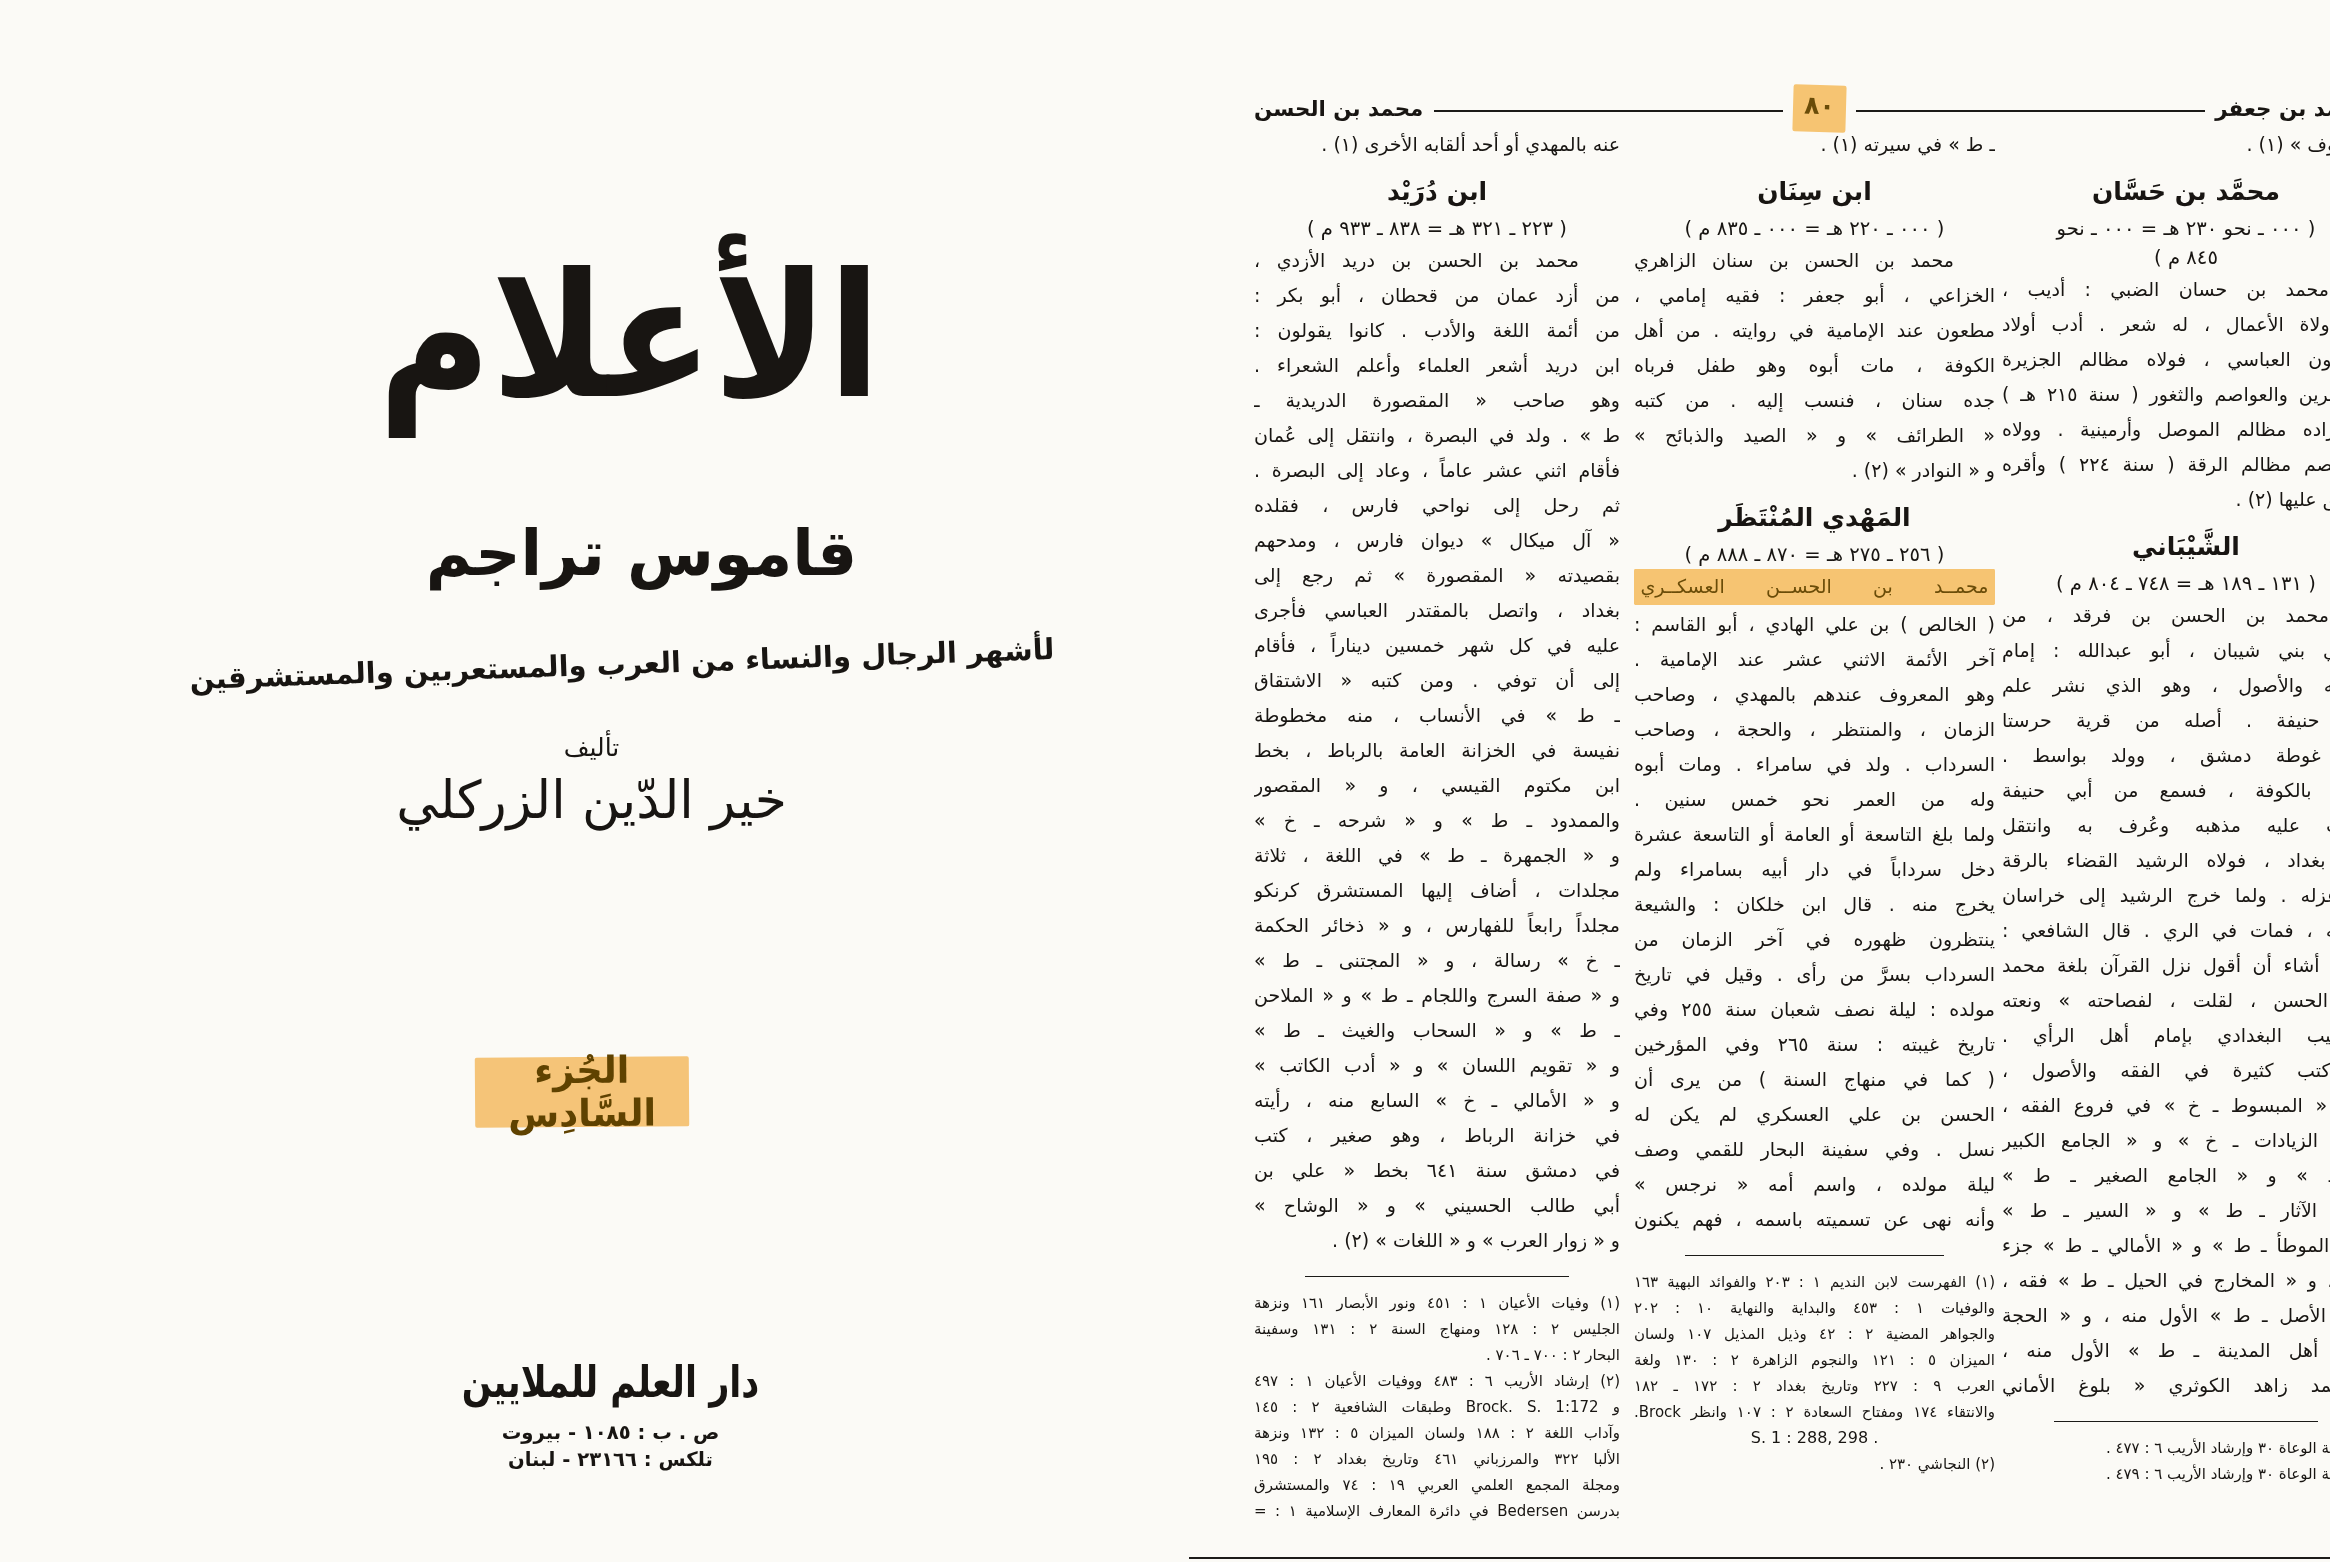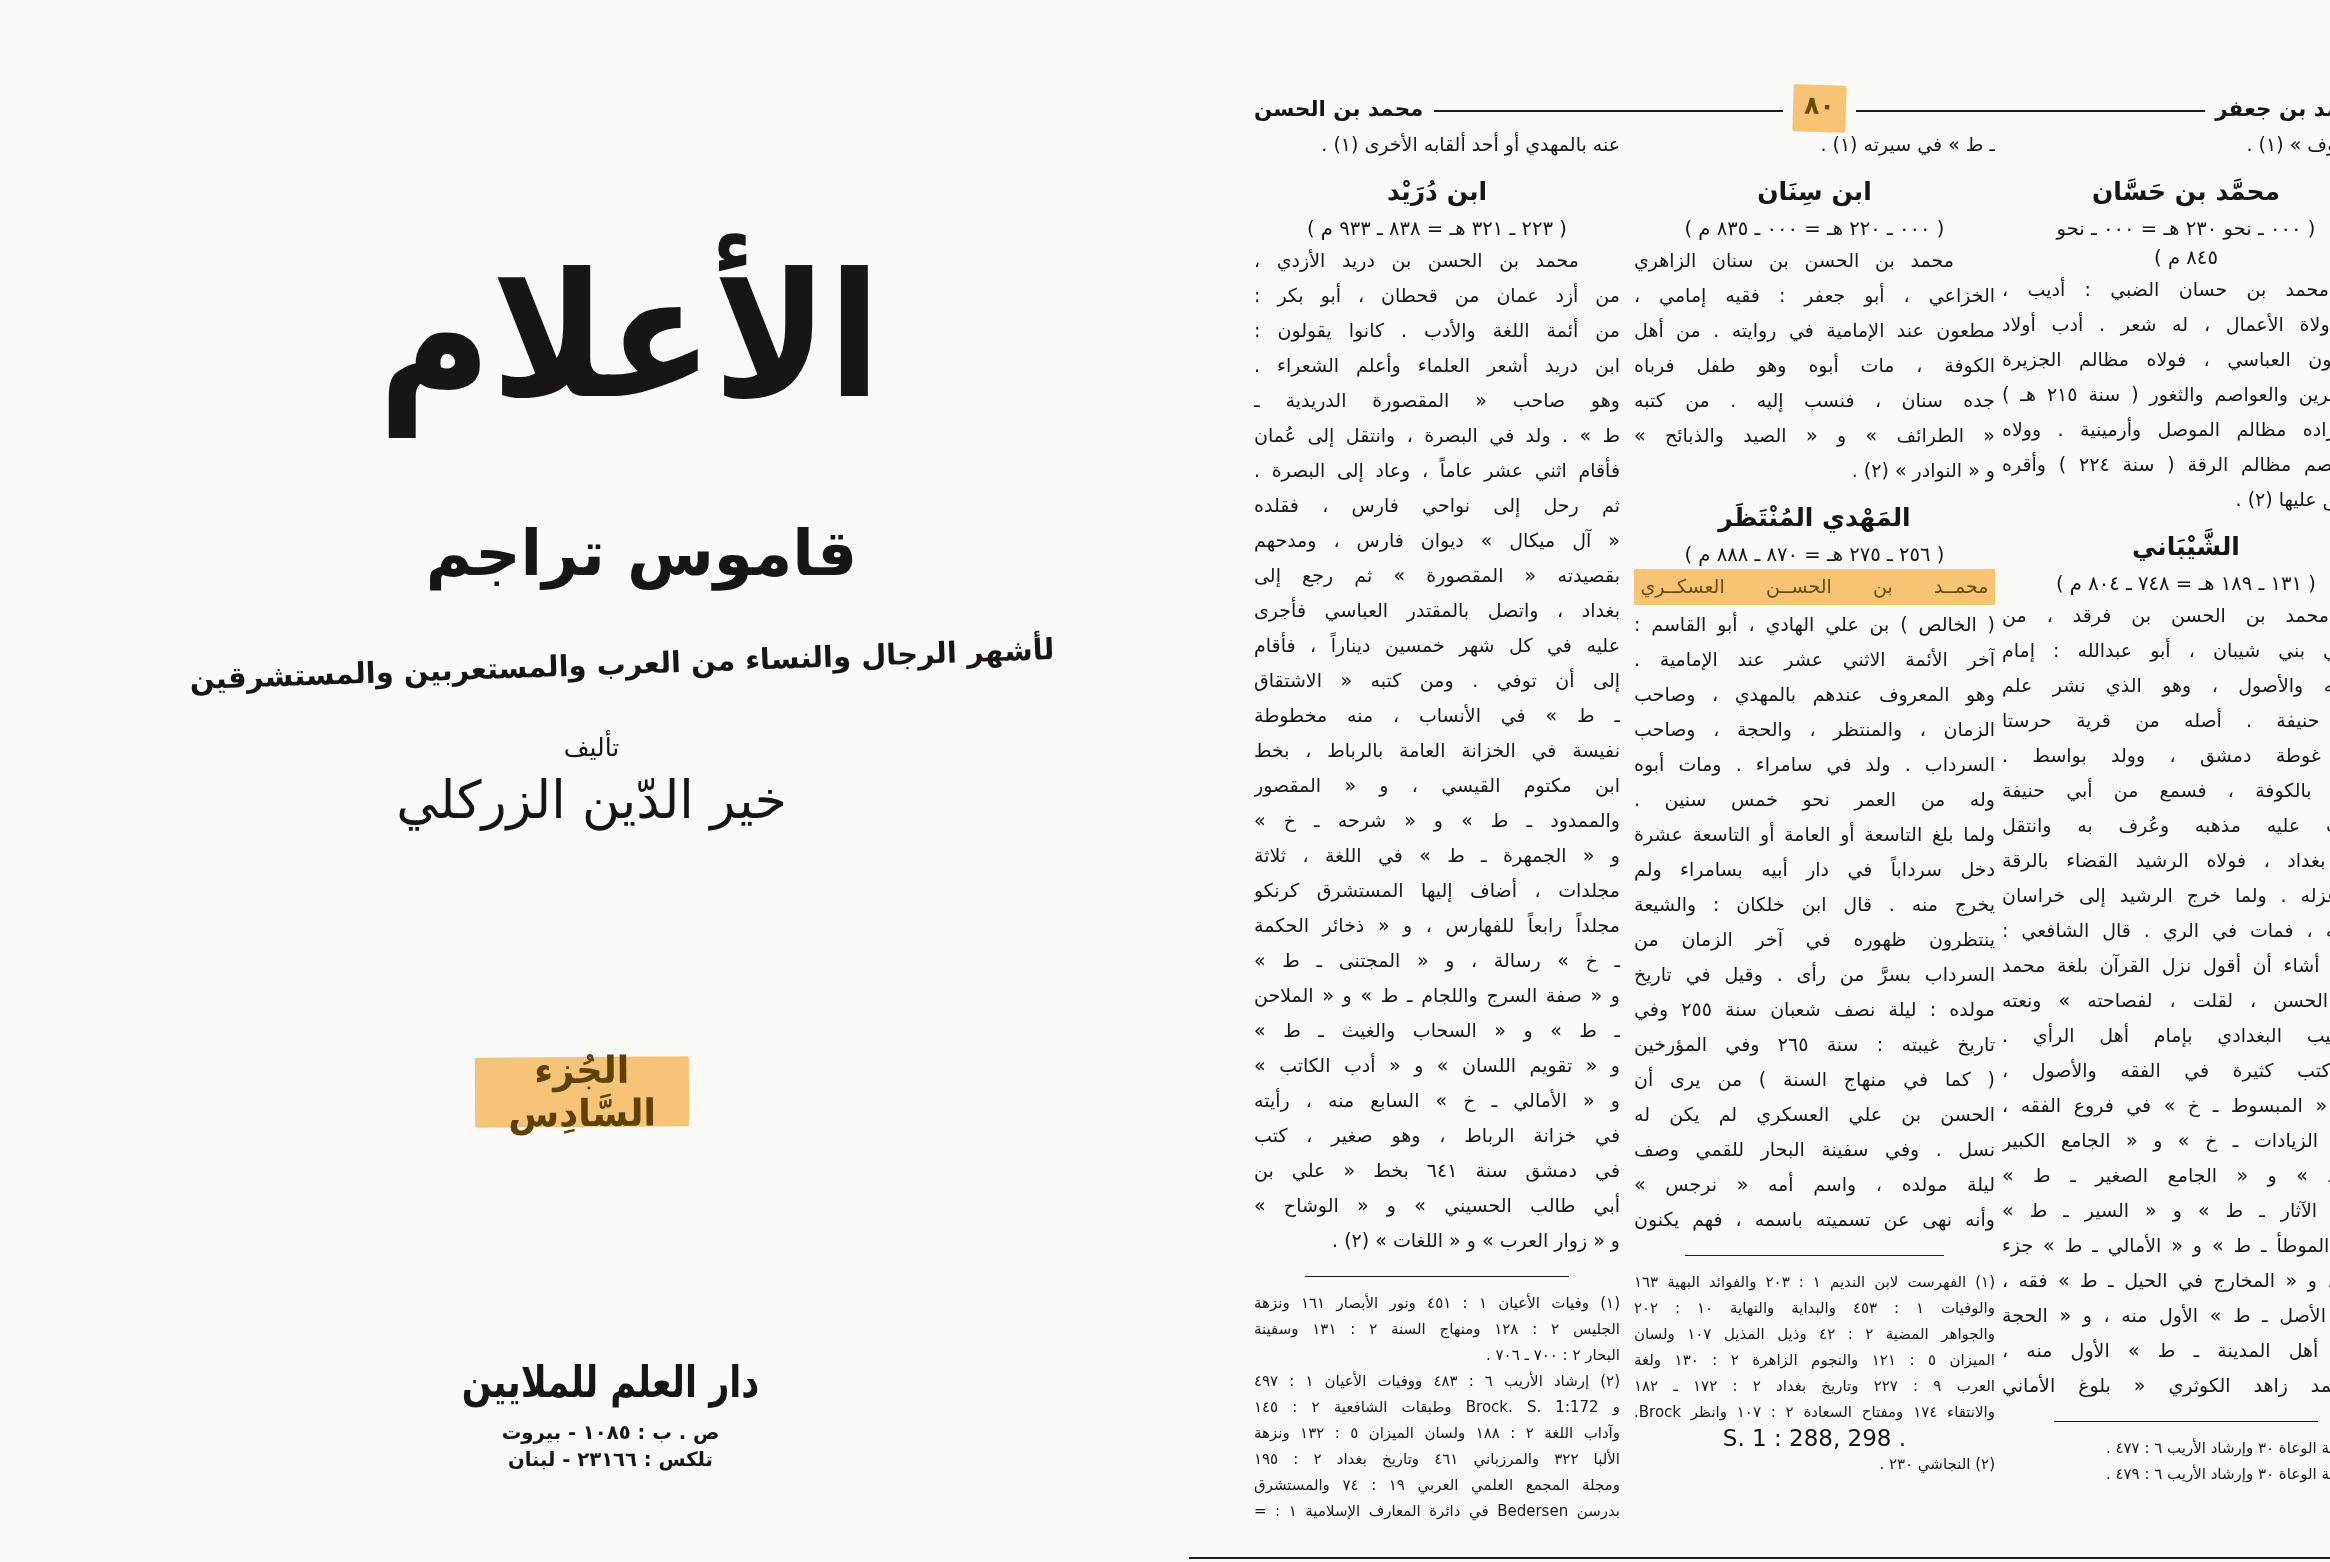--- a/index.html
+++ b/index.html
@@ -48,21 +48,21 @@
   .bline.hlline{height:38px;}
   .bline.hlline .hl{display:block;text-align:justify;text-align-last:justify;
     padding:0.9px 6.5px;border-radius:1.4px;}
   .entry-title{font-size:25px;font-weight:bold;text-align:center;
     line-height:1.25;margin:14px 0 6.5px 0;}
   .dates{font-size:19.6px;text-align:center;line-height:29px;letter-spacing:0.5px;}
   .fn-rule{border:0;border-top:1.9px solid #1b1a18;width:72%;margin:18.6px auto 13px auto;}
   .fn-line{font-size:15px;line-height:26px;height:26px;overflow:hidden;
     text-align:justify;text-align-last:justify;}
   .fn-line.end{text-align:right;text-align-last:right;}
-  .fn-line.latin{direction:ltr;text-align:center;text-align-last:center;font-size:23px;}
+  .fn-line.latin{direction:ltr;text-align:center;text-align-last:center;font-size:16px;}
 </style>
 </head>
 <body style="background: rgb(251, 250, 246); color: rgb(24, 21, 18);">
 
 <div id="bottom-edge"></div>
 
 <div class="tp" id="tp-title">الأعلام</div>
 <div class="tp" id="tp-sub1">قاموس تراجم</div>
 <div class="tp" id="tp-sub2">لأشهر الرجال والنساء من العرب والمستعربين والمستشرقين</div>
 <div class="tp" id="tp-byline">تأليف</div>

